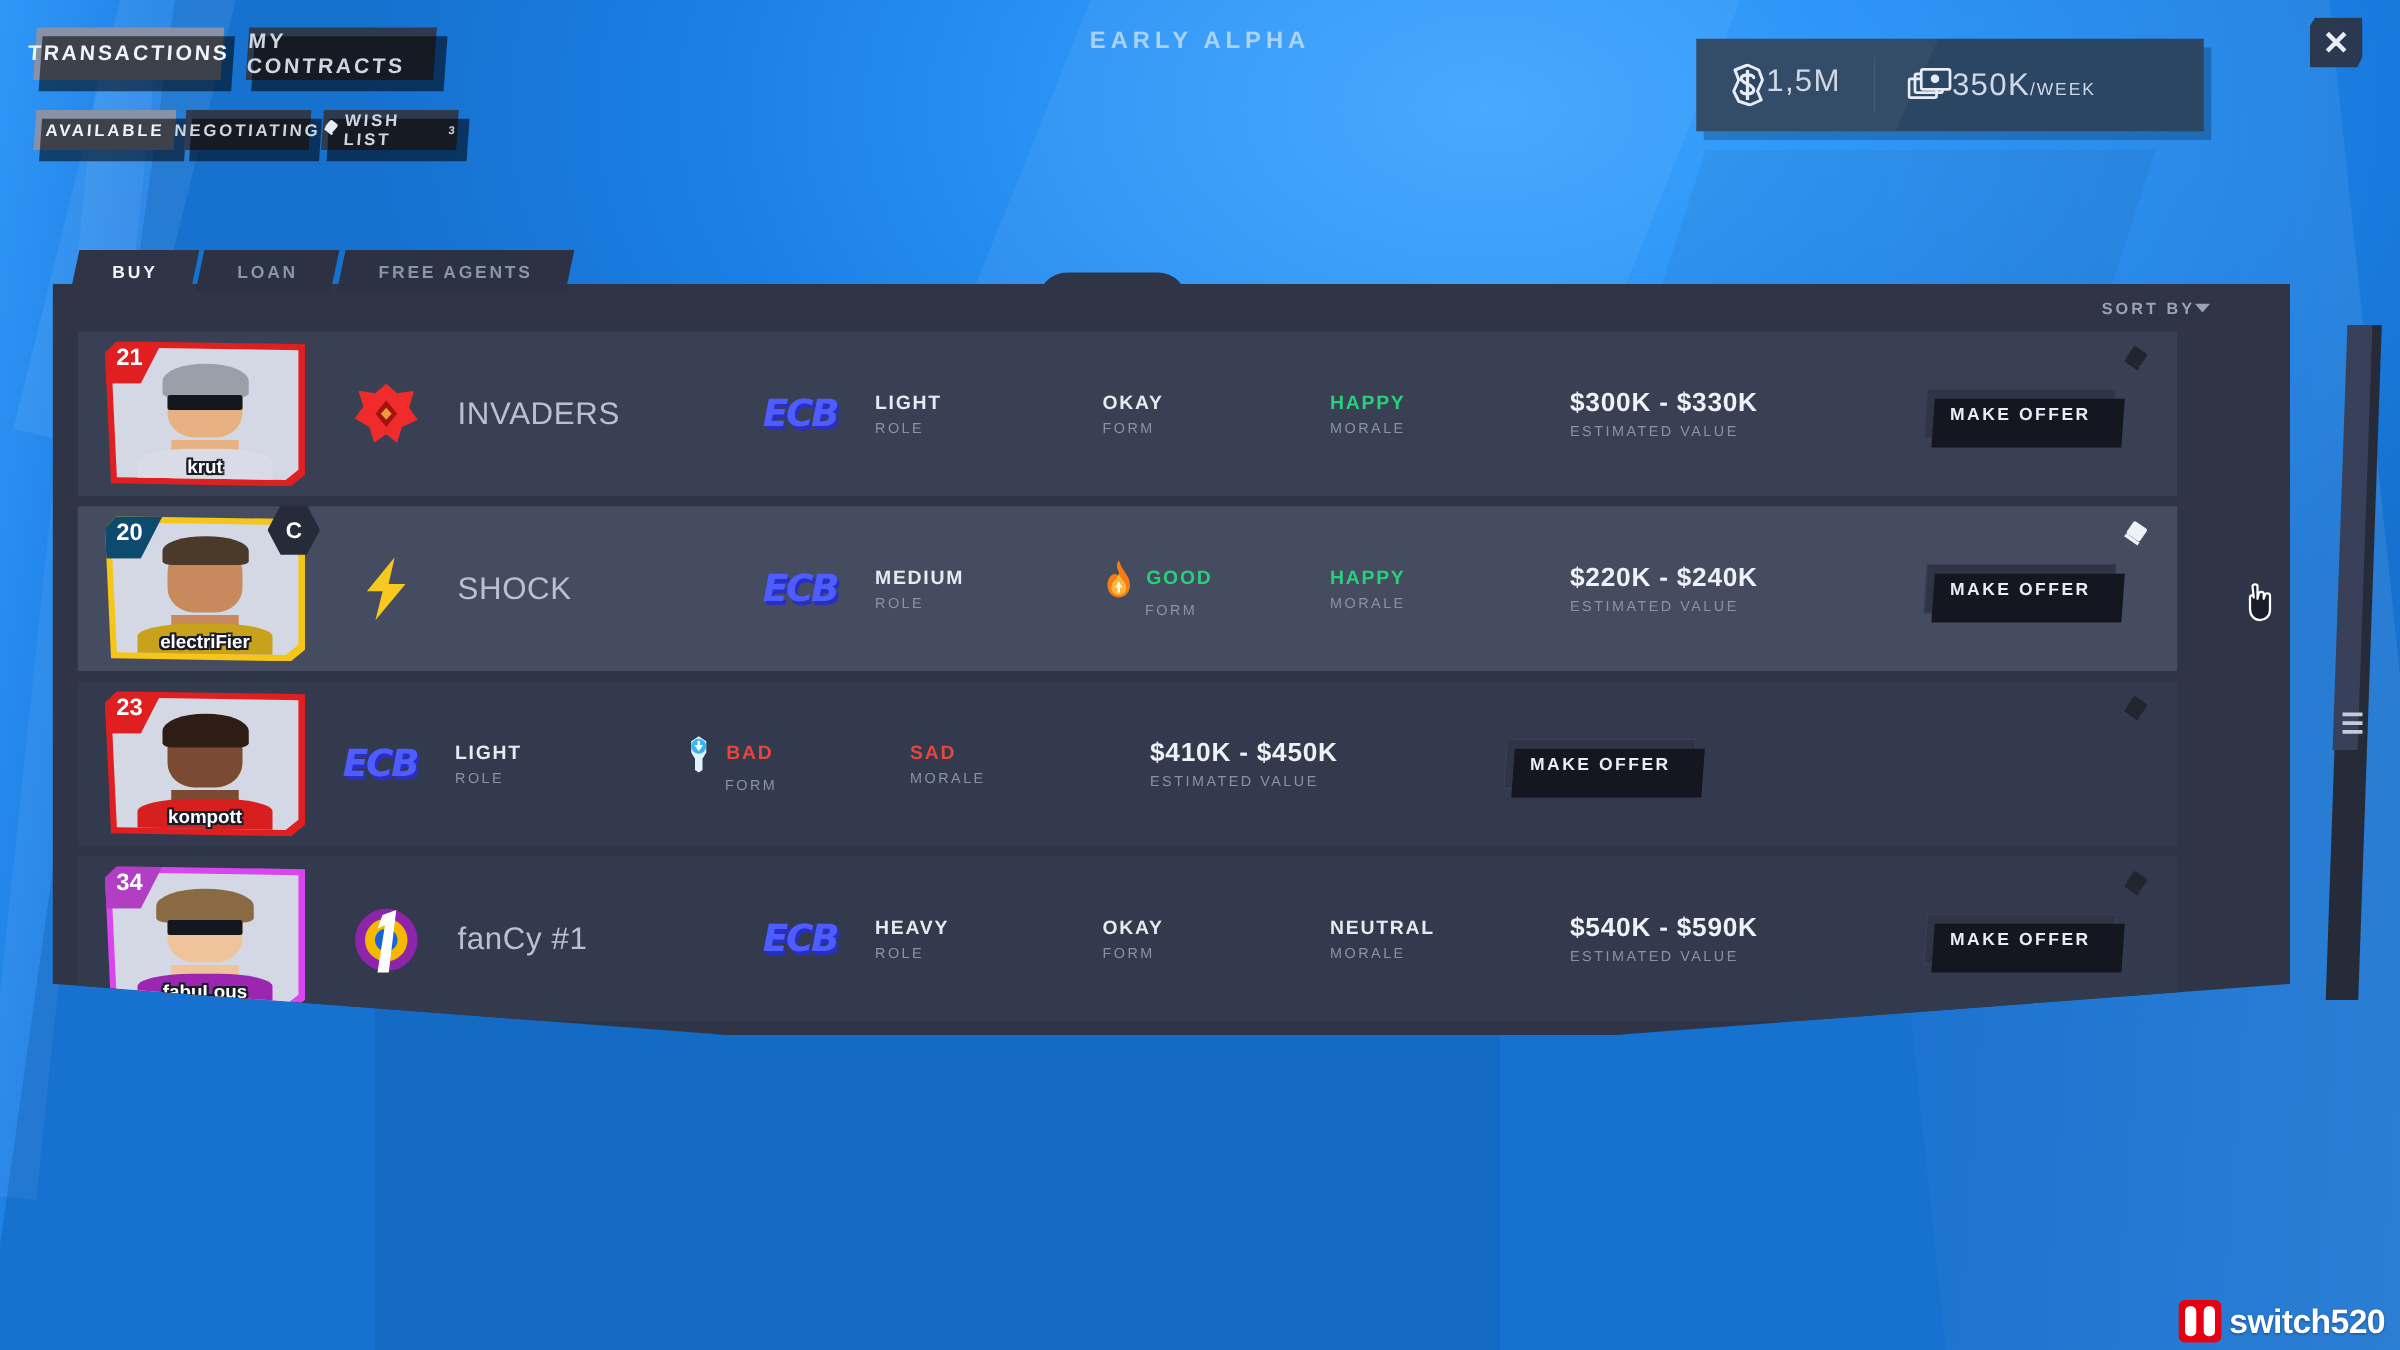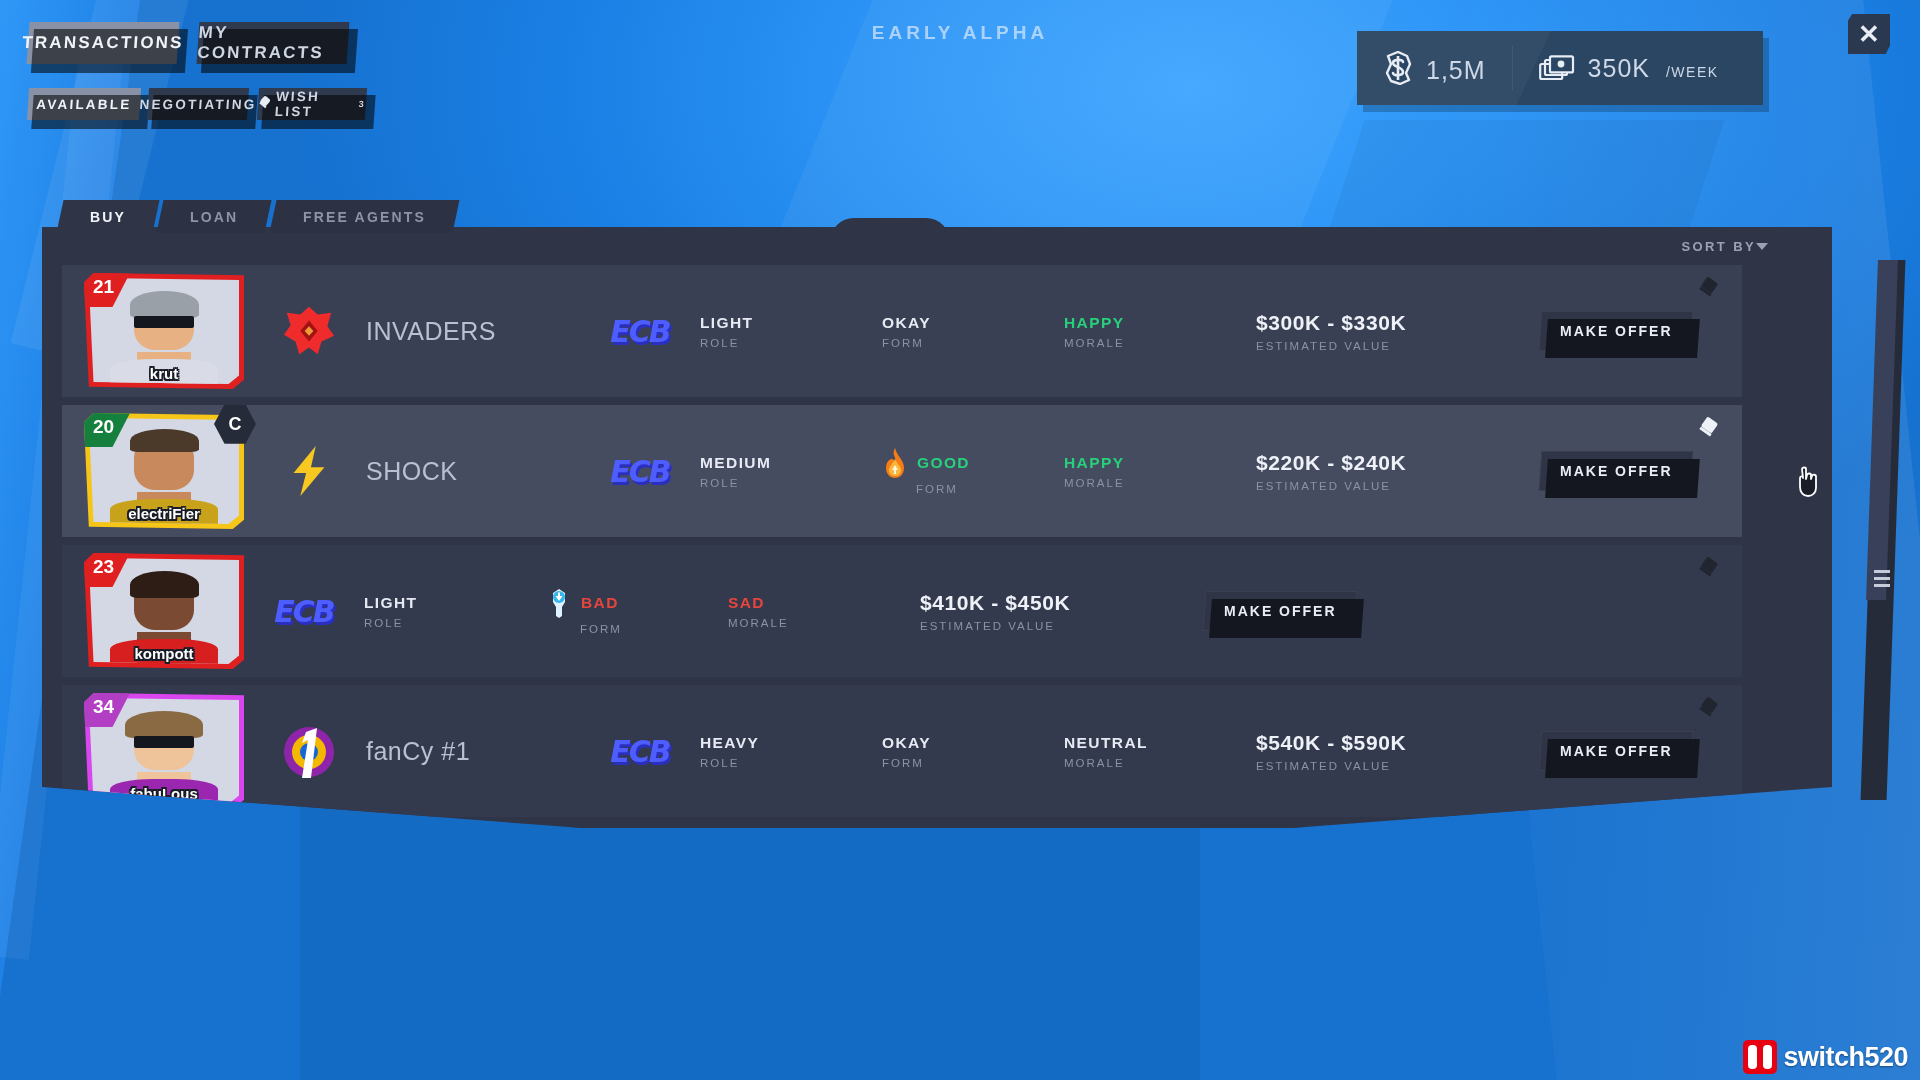--- a/index.html
+++ b/index.html
@@ -85,23 +85,23 @@
     position:absolute; left:1357px; top:31px; width:406px; height:74px;
     background:#2b4663;
     display:flex; align-items:center;
     box-shadow: 6px 7px 0 rgba(0,0,0,0.22);
   }
   #money-panel .sheen {
     position:absolute; left:0; top:0; width:100%; height:100%;
     background:linear-gradient(115deg, rgba(255,255,255,0.04) 0 44%, rgba(255,255,255,0.0) 44%);
     pointer-events:none;
   }
-  .money-cell { display:flex; align-items:flex-end; gap:13px; padding:0 26px; position:relative; z-index:2;}
+  .money-cell { display:flex; align-items:flex-start; padding:0 26px; position:relative; z-index:2;}
   .money-cell .val { color:#cfd8e6; font-size:25px; letter-spacing:1px; }
-  .money-cell .val .per { font-size:14px; letter-spacing:1.5px;margin-left:16px; }
+  .money-cell .val .per { font-size:14px; letter-spacing:1.5px; }
   .divider-v { width:1px; height:44px; background:rgba(255,255,255,0.07); }
 
   .ico-coin { width:30px; height:34px; position:relative; }
   .ico-bills { width:36px; height:28px; position:relative; }
 
   
   #close-button {
     position:absolute; right:30px; top:14px; width:42px; height:40px;
     background:#2a3950; display:flex; align-items:center; justify-content:center;
     clip-path:polygon(10% 0,100% 0,100% 78%,90% 100%,0 100%,0 16%);
@@ -420,21 +420,21 @@
                 <div style="position:absolute;left:32%;bottom:0;width:36%;height:30%;background:#c8895c;"></div>
      <div style="position:absolute;left:14%;bottom:0;width:72%;height:24%;background:#c9a21c;
                  border-radius:40% 40% 0 0;"></div>
      <div style="position:absolute;left:30%;top:16%;width:40%;height:52%;background:#c8895c;
                  border-radius:42% 42% 36% 36%;"></div>
      <div style="position:absolute;left:27%;top:10%;
                  width:46%;height:22%;
                  background:#4b3a2a;border-radius:50% 50% 12% 12%;"></div>
      </div>
             </div>
-            <div class="lvl" style="background: #15803d;">20</div>
+            <div class="lvl" style="background: #0c4a6e;">20</div>
             <div class="pname">electriFier</div>
           </div>
           <div class="capt">C</div>
         </div>
         <div class="nick-block">
           <span style="width: 58px; height: 58px; display: flex; align-items: center; justify-content: center; flex: 0 0 auto;">
             <svg viewBox="0 0 58 58" width="56" height="56">
       <path d="M36 3 L13 31 L26 31 L20 55 L45 25 L31 25 Z" fill="#f7c820"></path>
     </svg>
           </span>

